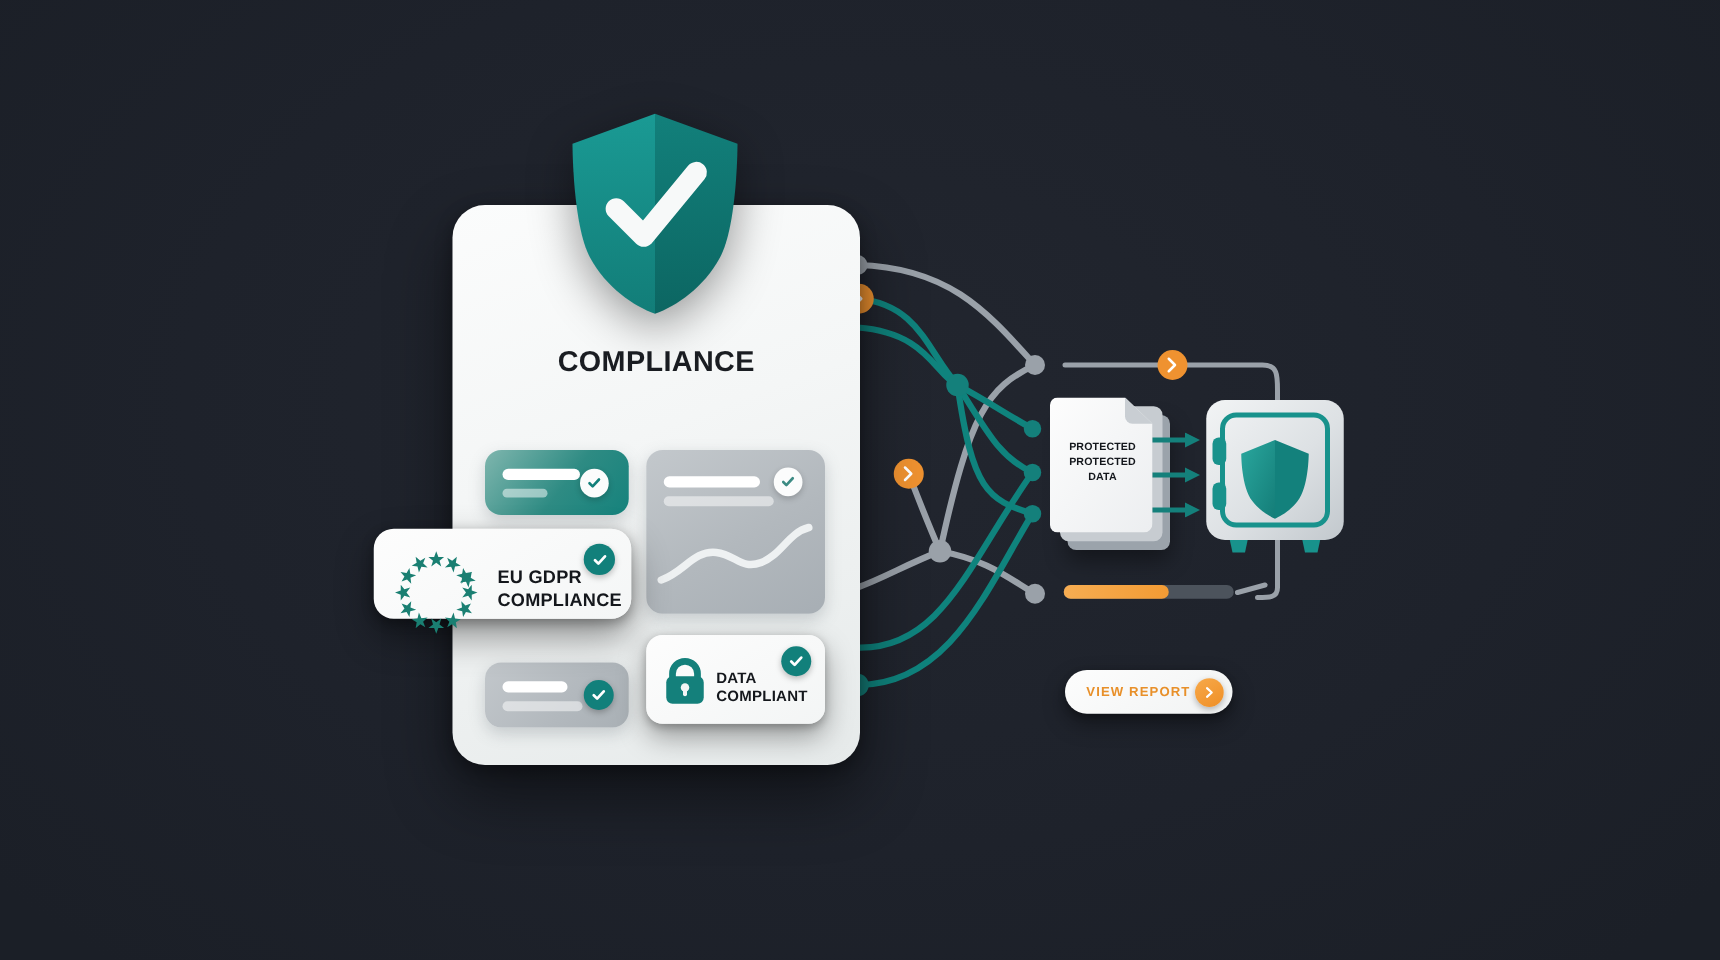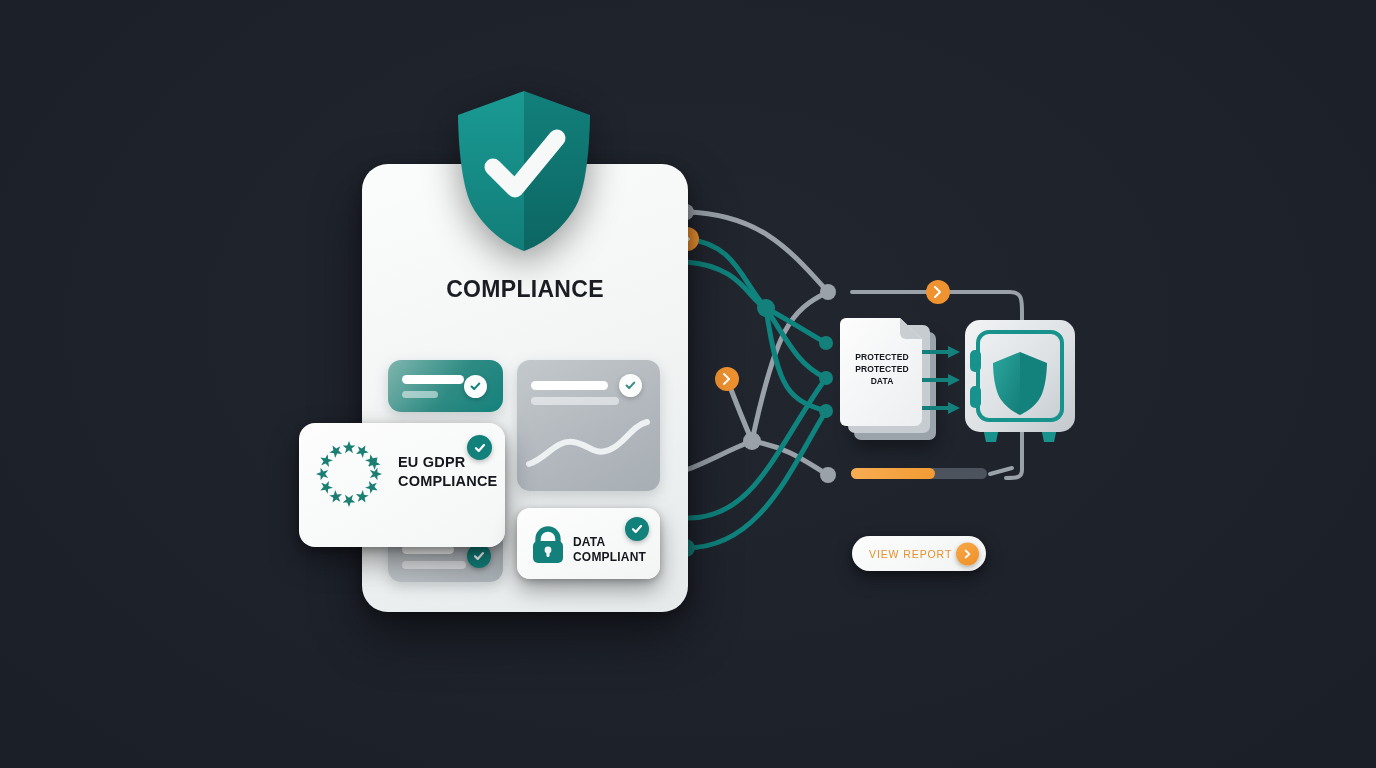--- a/index.html
+++ b/index.html
@@ -74,21 +74,21 @@
   .chk {
     position: absolute; border-radius: 50%;
     display: flex; align-items: center; justify-content: center;
   }
   .chk-white { background: #fbfcfc; box-shadow: 0 2px 5px rgba(0,0,0,.20); }
   .chk-teal  { background: #12807b; box-shadow: 0 2px 5px rgba(0,0,0,.26); }
 
   
   .gdpr-badge {
     position: absolute; left: 299px; top: 423px;
-    width: 206px; height: 124px; border-radius: 16px;
+    width: 206px; height: 72px; border-radius: 16px;
     background: linear-gradient(150deg, #fdfdfd 0%, #f4f6f6 100%);
     box-shadow: 0 14px 30px rgba(0,0,0,.42), 0 3px 9px rgba(0,0,0,.28);
     z-index: 10;
   }
   .eu-stars { position: absolute; left: 12px; top: 13px; width: 76px; height: 76px; }
   .gdpr-text {
     position: absolute; left: 99px; top: 30px;
     font-size: 14.5px; font-weight: bold; color: #14171c;
     line-height: 1.28; letter-spacing: .2px;
   }
@@ -148,21 +148,21 @@
   
   .view-report {
     position: absolute; left: 852px; top: 536px;
     width: 134px; height: 35px; border-radius: 18px;
     background: linear-gradient(150deg, #fdfdfd 0%, #f1f3f3 100%);
     box-shadow: 0 8px 18px rgba(0,0,0,.38), 0 2px 6px rgba(0,0,0,.26);
     display: flex; align-items: center; z-index: 10;
     cursor: pointer;
   }
   .vr-label {
-    margin-left: 17px; font-size: 10.5px; font-weight: normal;
+    margin-left: 17px; font-size: 10.5px; font-weight: bold;
     letter-spacing: .9px; color: #e8902a;
   }
   .vr-arrow {
     position: absolute; right: 7px; top: 50%; transform: translateY(-50%);
     width: 23px; height: 23px; border-radius: 50%;
     background: linear-gradient(150deg, #f7a94a 0%, #ef8f26 100%);
     display: flex; align-items: center; justify-content: center;
     box-shadow: 0 2px 5px rgba(0,0,0,.28);
   }
 </style>

